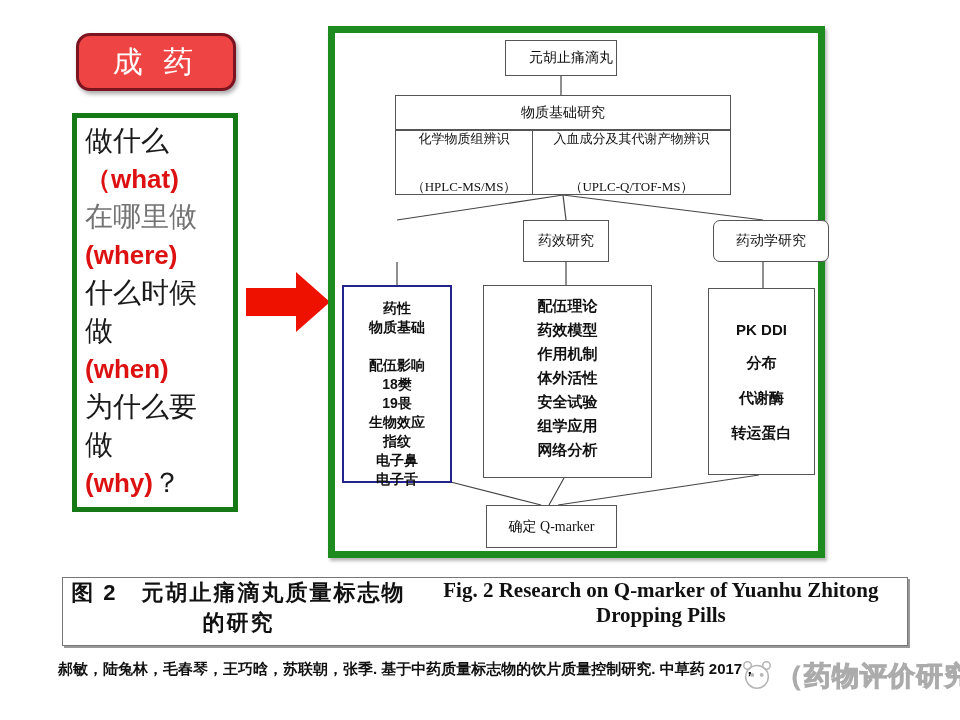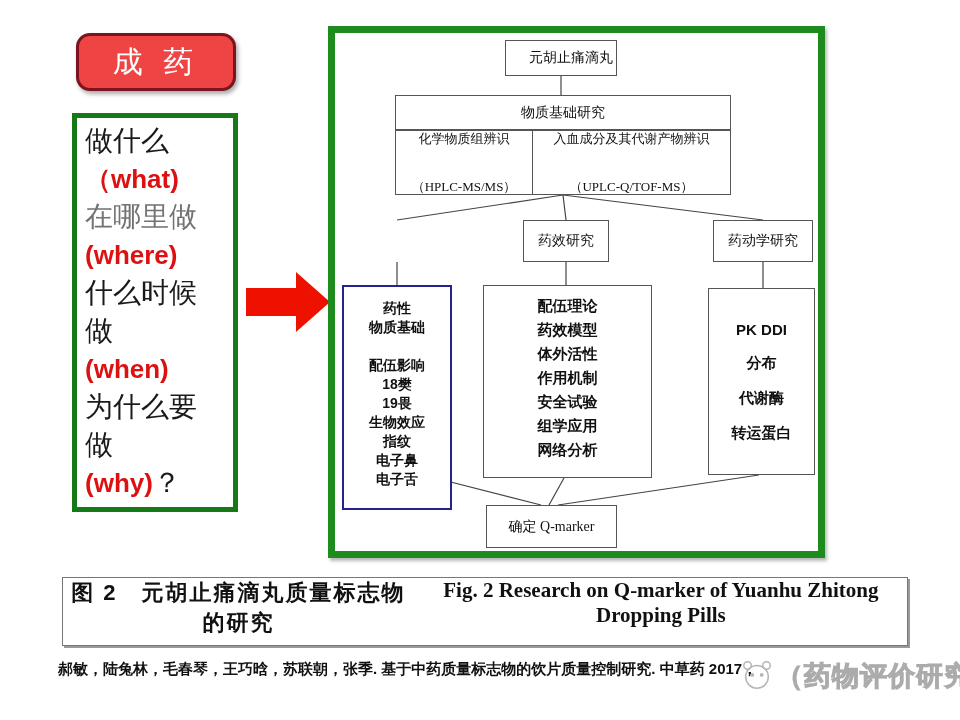--- a/index.html
+++ b/index.html
@@ -36,24 +36,24 @@
         font-family:"Liberation Serif","DejaVu Serif",serif;font-size:14px;color:#111;}
   .n-root{left:170px;top:7px;width:112px;height:36px;padding-left:20px;}
   .n-material{left:60px;top:62px;width:336px;height:35px;}
   .n-ident{left:60px;top:97px;width:336px;height:65px;padding:0;display:flex;align-items:stretch;}
   .ident-cell{display:flex;flex-direction:column;justify-content:space-between;gap:5px;box-sizing:border-box;
               font-size:13px;line-height:15px;}
   .ident-left{width:137px;border-right:1px solid #555;}
   .ident-right{width:197px;}
   .n-b0{left:18px;top:187px;width:88px;height:42px;}
   .n-b1{left:188px;top:187px;width:86px;height:42px;}
-  .n-b2{left:378px;top:187px;width:100px;height:42px;}
+  .n-b2{left:378px;top:187px;width:116px;height:42px;border-radius:7px;}
   .detail{position:absolute;box-sizing:border-box;background:#fff;border:1px solid #555;
           text-align:center;font-weight:bold;color:#111;}
-  .d0{left:7px;top:252px;width:110px;height:225px;border:2px solid #24248e;
+  .d0{left:7px;top:252px;width:110px;height:198px;border:2px solid #24248e;
       font-size:14px;line-height:19px;padding-top:12px;}
   .d1{left:148px;top:252px;width:169px;height:193px;font-size:15px;line-height:24px;padding-top:8px;}
   .d2{left:373px;top:255px;width:107px;height:187px;display:flex;flex-direction:column;
       justify-content:center;gap:16px;font-size:15px;}
   .n-conclusion{left:151px;top:472px;width:131px;height:43px;}
 
   
   .caption{left:62px;top:577px;width:846px;height:69px;border:1px solid #777;background:#fff;
            box-shadow:2px 2px 0 rgba(70,70,70,.55);
            display:flex;flex-direction:row;justify-content:center;text-align:center;gap:1px;}
@@ -138,22 +138,22 @@
         <div class="d-line">18樊</div>
         <div class="d-line">19畏</div>
         <div class="d-line">生物效应</div>
         <div class="d-line">指纹</div>
         <div class="d-line">电子鼻</div>
         <div class="d-line">电子舌</div>
       </div>
     <div class="detail d1">
         <div class="d-line">配伍理论</div>
         <div class="d-line">药效模型</div>
+        <div class="d-line">作用机制</div>
         <div class="d-line">体外活性</div>
-        <div class="d-line">作用机制</div>
         <div class="d-line">安全试验</div>
         <div class="d-line">组学应用</div>
         <div class="d-line">网络分析</div>
       </div>
     <div class="detail d2">
         <div class="d-line">PK DDI</div>
         <div class="d-line">分布</div>
         <div class="d-line">代谢酶</div>
         <div class="d-line">转运蛋白</div>
       </div>

